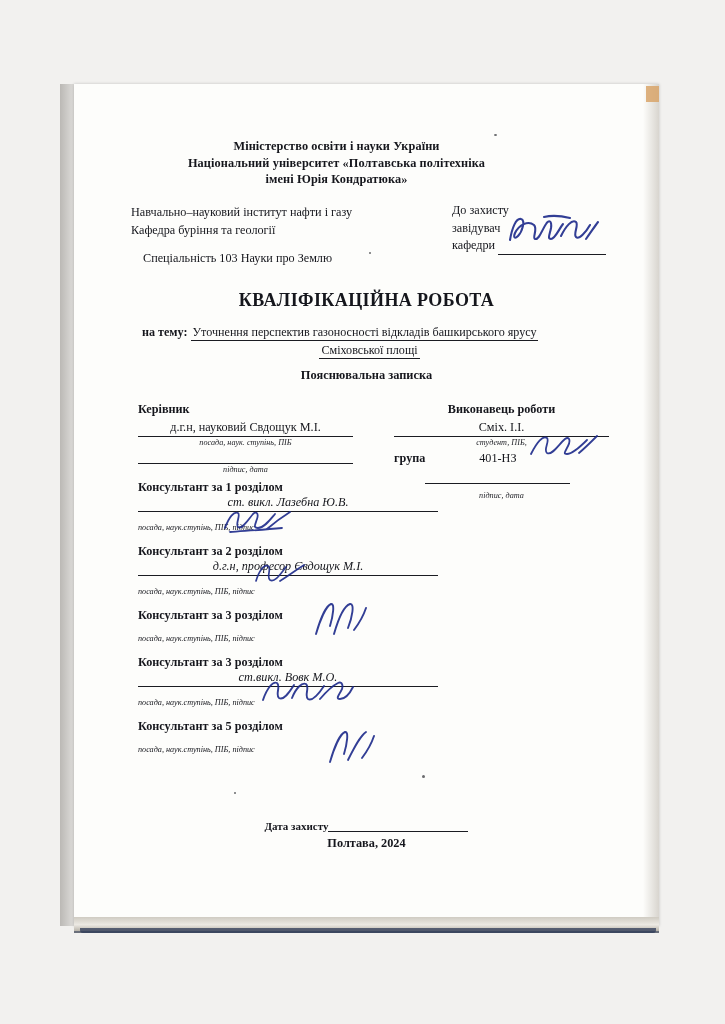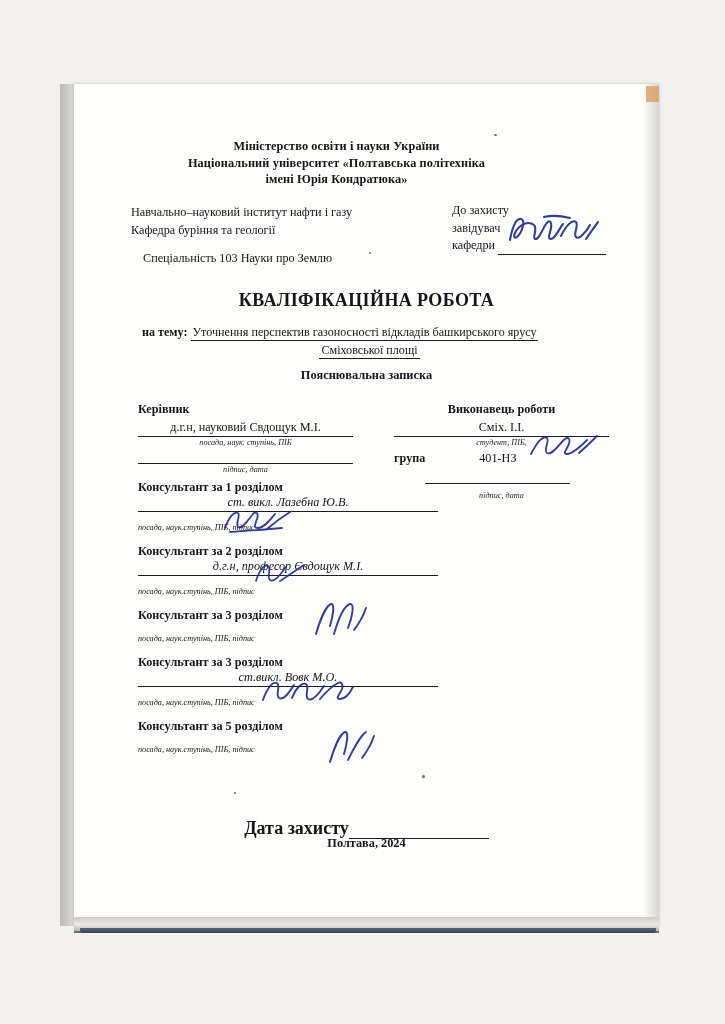--- a/index.html
+++ b/index.html
@@ -236,21 +236,21 @@
     font-style: italic;
     margin-top: 11px;
   }
 
   .defense-date {
     position: absolute;
     left: 0;
     top: 734px;
     width: 585px;
     text-align: center;
-    font-size: 18px;
+    font-size: 11px;
     font-weight: bold;
   }
   .defense-date .dl {
     display: inline-block;
     width: 140px;
     border-bottom: 1px solid #1b1c22;
     height: 13px;
     vertical-align: bottom;
   }
   .city {

